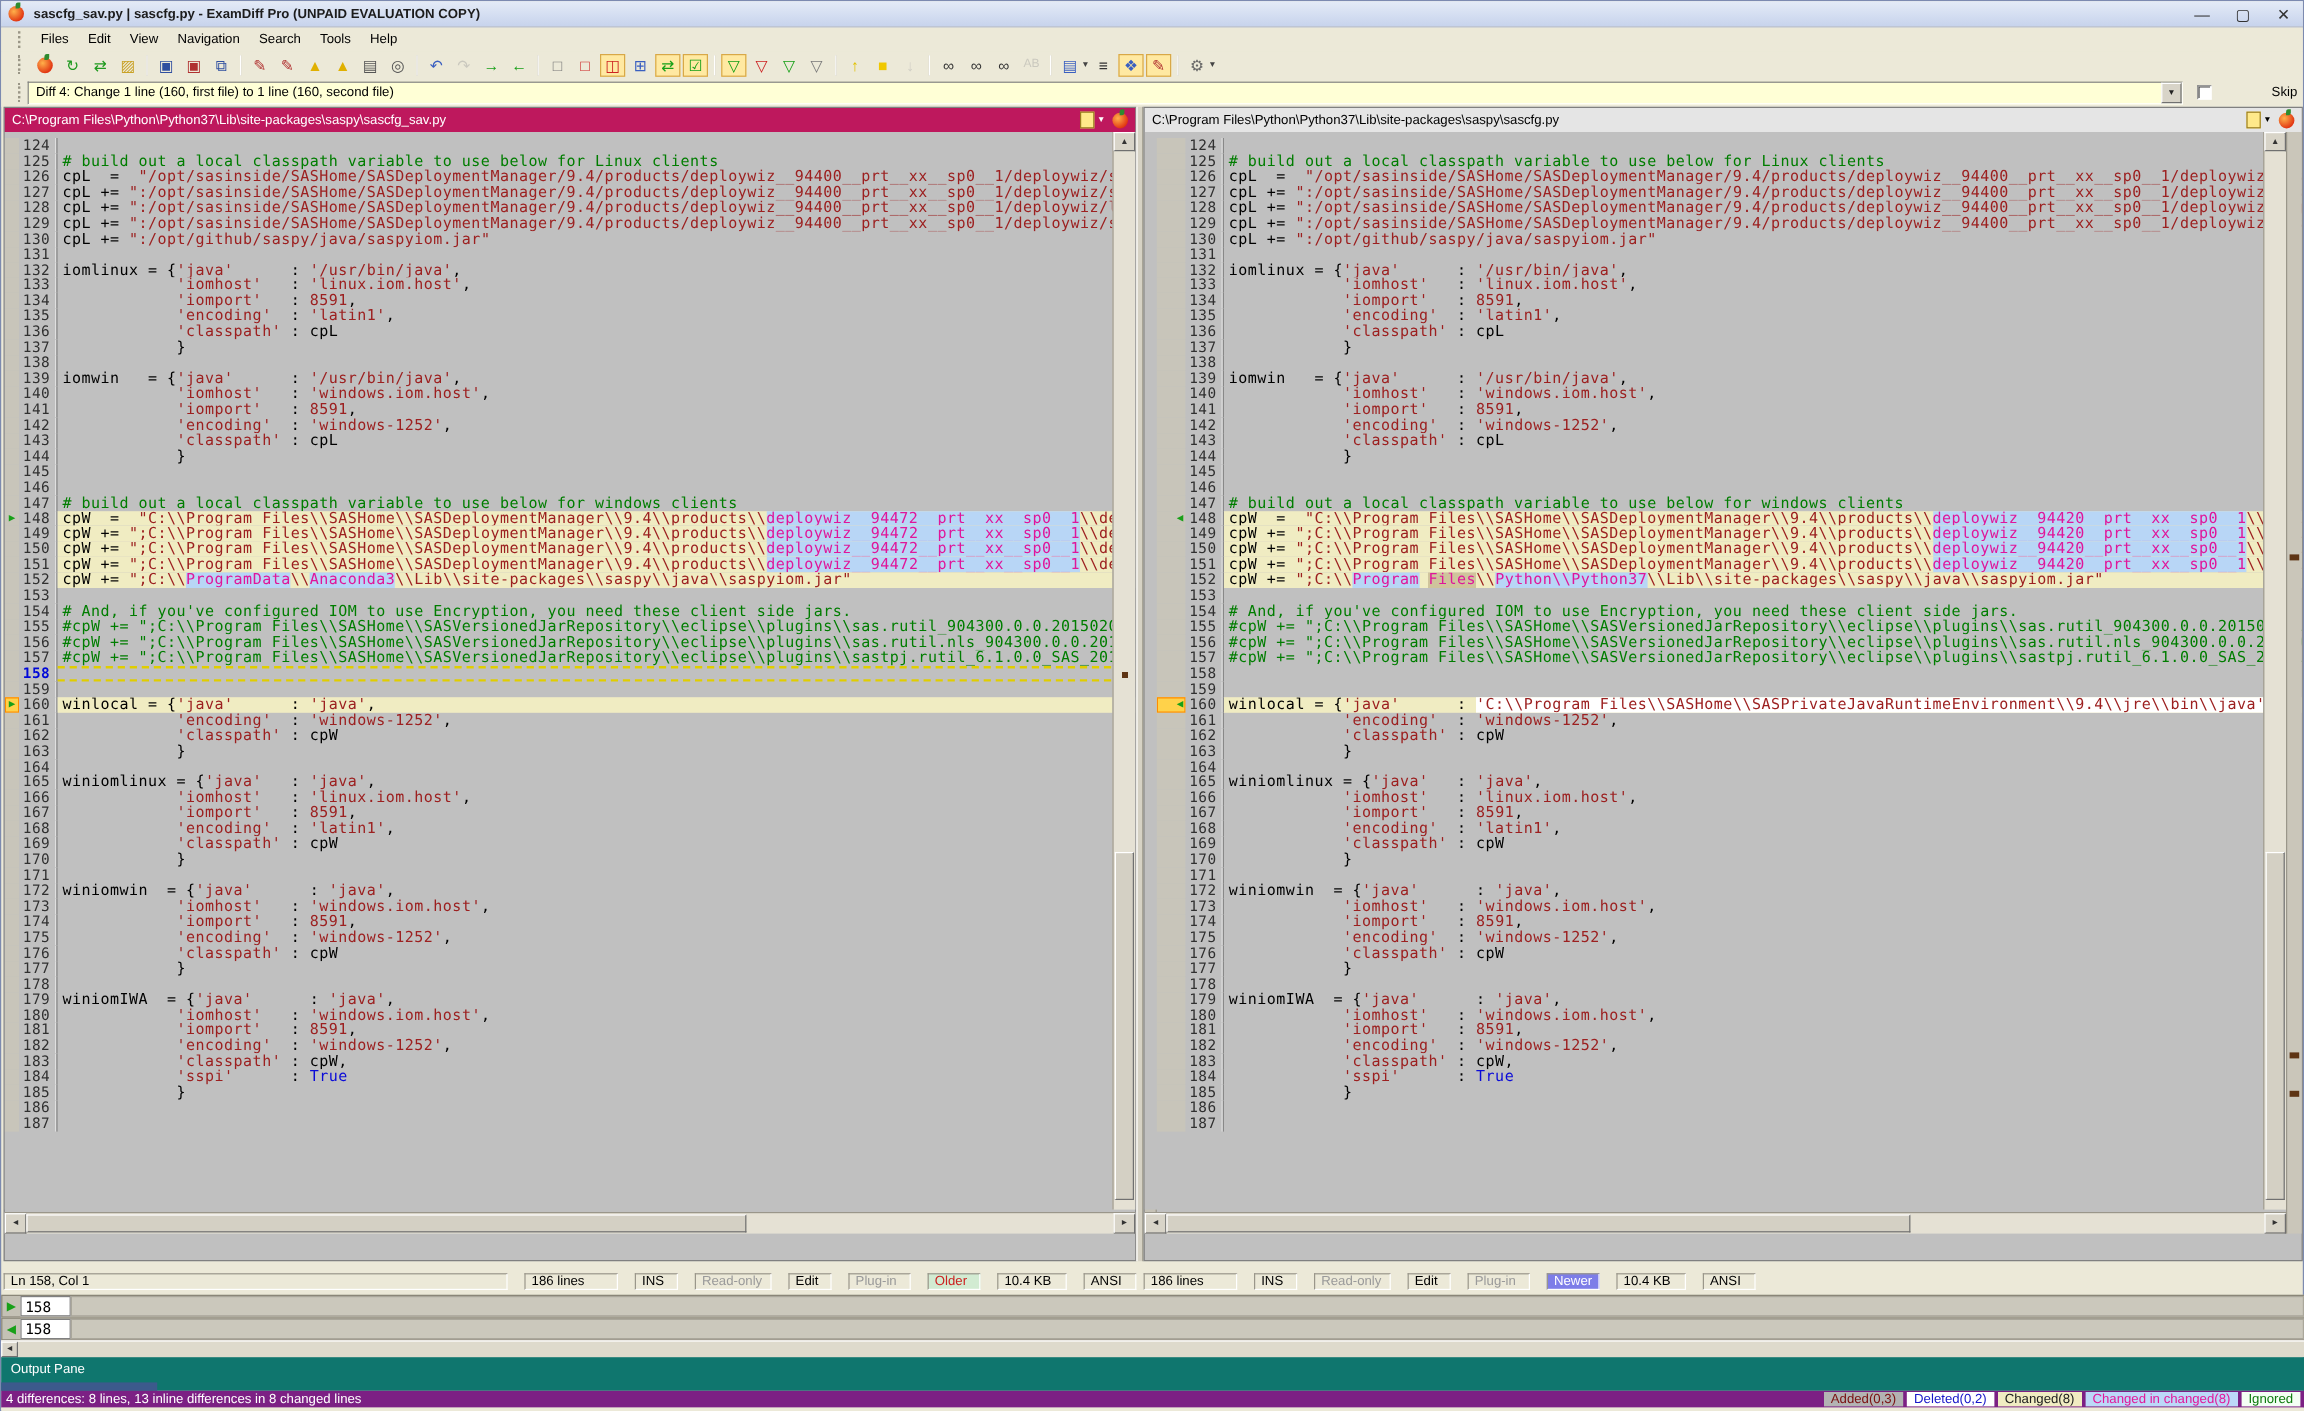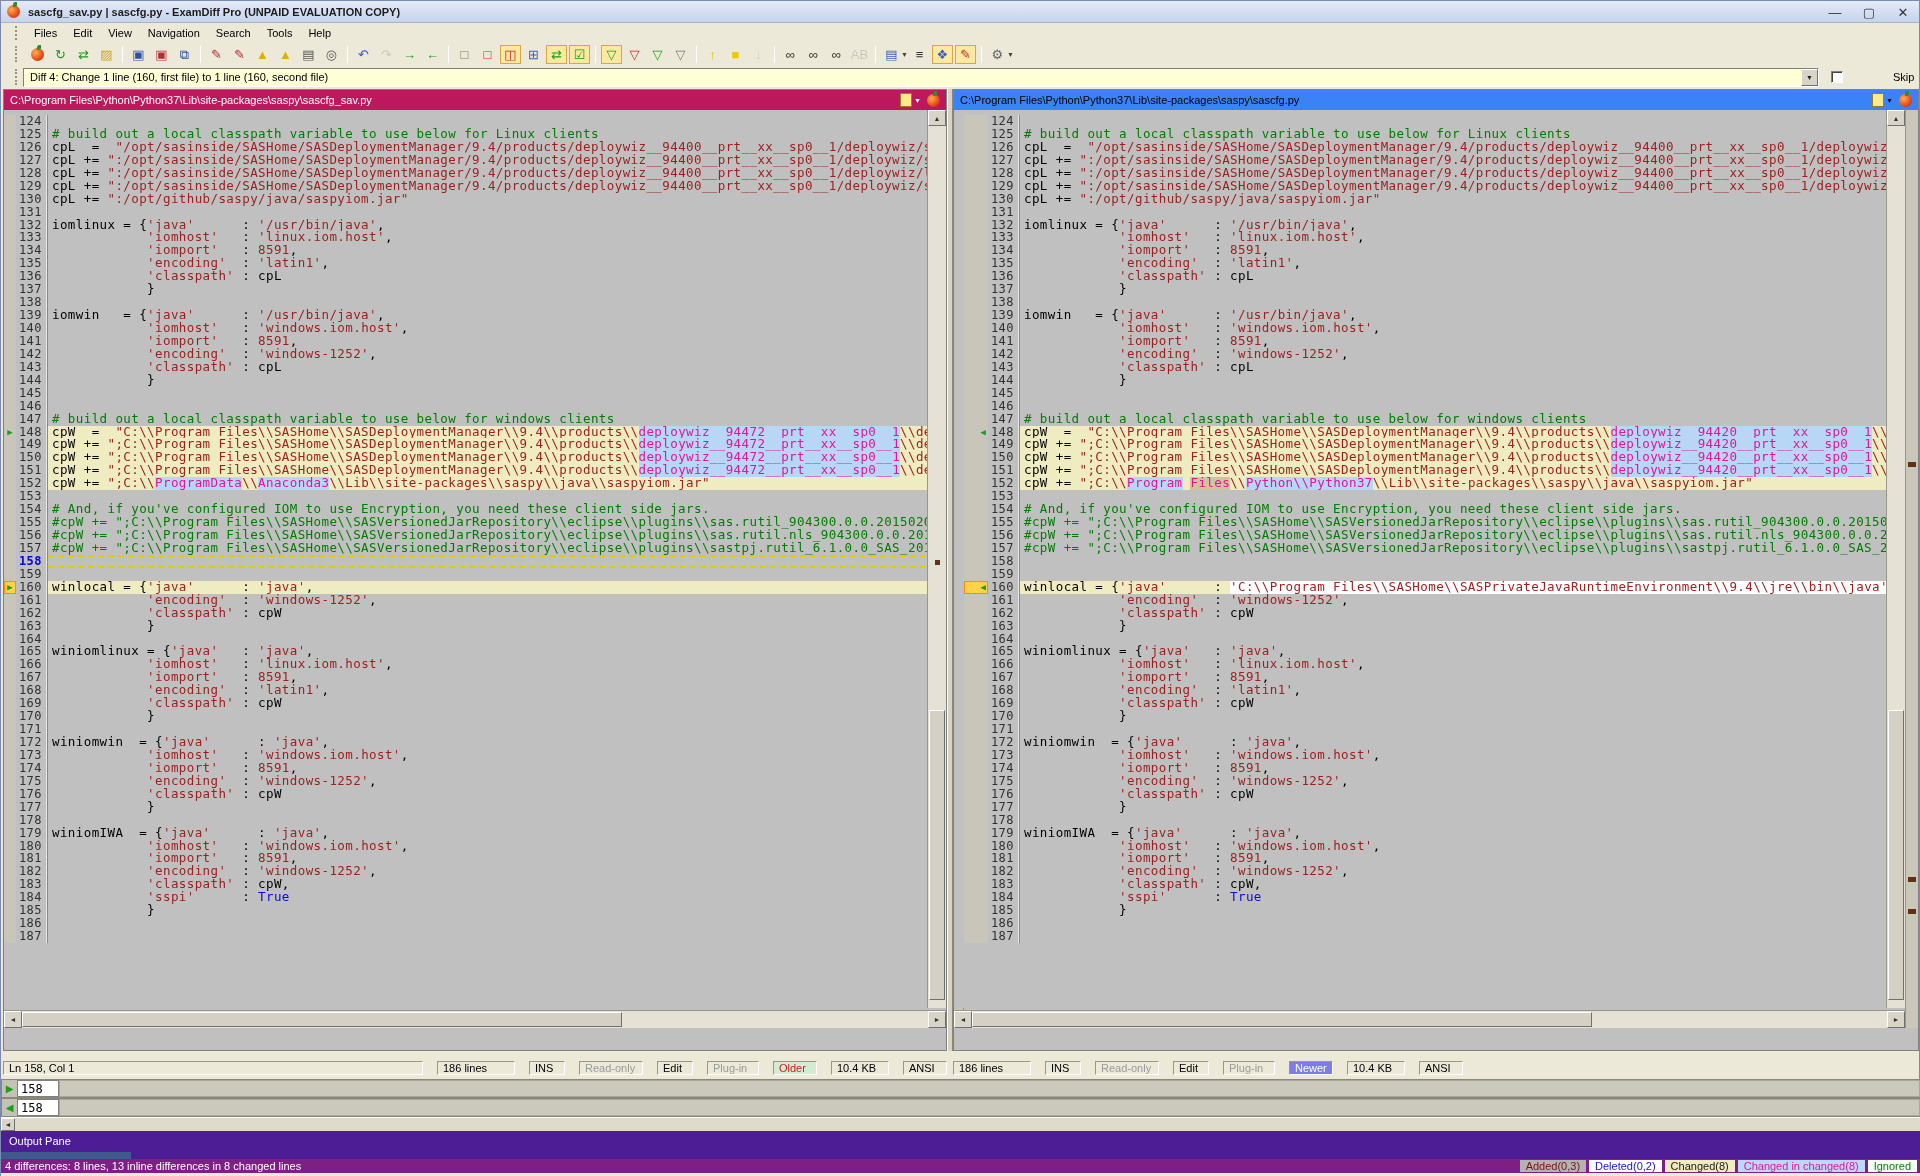--- a/index.html
+++ b/index.html
@@ -53,21 +53,21 @@
   .mini-dd { font-size:7px; color:#444; margin-left:10px; }
 
   
   .pane { position:absolute; top:88px; height:962px; background:#c0c0c0;
     border:1px solid #808080; }
   #pane-left  { left:2px;  width:944px; }
   #pane-right { left:952px; width:966px; }
   .pane-header { height:20px; display:flex; align-items:center; padding:0 6px;
     font-size:11px; }
   .pane-header.active { background:#be185d; color:#fff;justify-content:center; }
-  .pane-header.inactive { background:#3b82f6; color:#000; }
+  .pane-header.inactive { background:#e5e5e5; color:#000; }
   .pane-header .spacer { flex:1; }
   .page-ic { width:12px; height:14px; background:#ffe98a; border:1px solid #9a7d20;
     display:inline-block; margin-right:2px; }
   .hdr-dd { font-size:7px; margin:0 6px 0 0; }
   .pane-header.active .hdr-dd { color:#fff; }
 
   .code-wrap { position:absolute; top:20px; left:0; right:0; bottom:42px; overflow:hidden;
     background:#c0c0c0; }
   .rows { position:absolute; top:5px; left:0; right:0; }
   .row { display:flex; height:12.95px; white-space:pre; align-items:stretch;
@@ -134,21 +134,21 @@
   .insp .inum { width:42px; height:17px; background:#fff; border:1px solid #808080;
     font-family:"DejaVu Sans Mono", monospace; font-size:12px; padding:1px 3px; }
   .insp .irest { flex:1; height:17px; background:#cbc8bc; border:1px solid #aaa79b; }
 
   .mini-scroll { position:absolute; left:0; top:1116px; width:1920px; height:14px;
     background:#dedacc; border-top:1px solid #fff; }
   .mini-scroll .sc-btn { top:0; height:13px; width:14px; }
 
   
   .output-pane { position:absolute; left:0; top:1130px; width:1920px; height:28px;
-    background:#4c1d95; color:#fff; padding:4px 0 0 8px; }
+    background:#0f766e; color:#fff; padding:4px 0 0 8px; }
   .output-thumb { position:absolute; left:0; top:21px; width:130px; height:7px; background:#3c5a8c; }
   .bottom-bar { position:absolute; left:0; top:1158px; width:1920px; height:14px;
     background:#7c2084; color:#fff; display:flex; align-items:center; padding:0 4px; }
   .bottom-bar .summary { flex:1; }
   .badge { margin-left:3px; padding:0 6px; height:12px; display:flex; align-items:center;
     font-size:11px; }
   .badge.added   { background:#b3b3b3; color:#7a1010; }
   .badge.deleted { background:#ffffff; color:#1616c8; }
   .badge.changed { background:#f0ecc2; color:#202020; }
   .badge.chinch  { background:#bcd8f8; color:#e2189a; }
@@ -215,21 +215,21 @@
         <span class="tb-btn" style="color: rgb(24, 160, 24);">▽</span>
         <span class="tb-btn" style="color: rgb(122, 122, 122);">▽</span>
         <span class="tb-sep"></span>
         <span class="tb-btn" style="color: rgb(224, 192, 0);">↑</span>
         <span class="tb-btn" style="color: rgb(240, 200, 0);">■</span>
         <span class="tb-btn disabled" style="color: rgb(170, 170, 170);">↓</span>
         <span class="tb-sep"></span>
         <span class="tb-btn" style="color: rgb(51, 51, 51);">∞</span>
         <span class="tb-btn" style="color: rgb(51, 51, 51);">∞</span>
         <span class="tb-btn" style="color: rgb(51, 51, 51);">∞</span>
-        <span class="tb-btn disabled" style="color: rgb(153, 153, 153); font-size: 13px;">AB</span>
+        <span class="tb-btn disabled" style="color: rgb(153, 153, 153); font-size: 10px;">AB</span>
         <span class="tb-sep"></span>
         <span class="tb-btn" style="color: rgb(58, 95, 192);">▤</span>
         <span class="tb-dd">▼</span>
         <span class="tb-btn" style="color: rgb(51, 51, 51);">≡</span>
         <span class="tb-btn active" style="color: rgb(58, 95, 192);">❖</span>
         <span class="tb-btn active" style="color: rgb(176, 48, 48);">✎</span>
         <span class="tb-sep"></span>
         <span class="tb-btn" style="color: rgb(102, 102, 102);">⚙</span>
         <span class="tb-dd">▼</span>
       </span>

